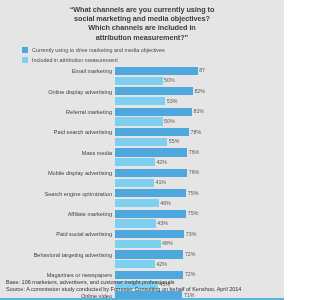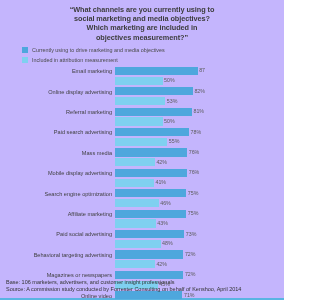--- a/index.html
+++ b/index.html
@@ -11,21 +11,21 @@
     height: 300px;
     background: #ffffff;
     font-family: "Liberation Sans", sans-serif;
     overflow: hidden;
   }
   .page {
     position: relative;
     width: 284px;
     height: 300px;
     box-sizing: border-box;
-    background: #c4b5fd;
+    background: #e5e5e5;
     border-bottom: 2px solid #59b4e2;
     padding: 0;
   }
   .chart-title {
     margin: 0;
     padding: 5px 14px 0 14px;
     font-size: 7.3px;
     font-weight: bold;
     line-height: 9.2px;
     color: #3d3d3d;
@@ -119,22 +119,22 @@
   }
 </style>
 </head>
 <body>
 
 <div class="page">
 
   <div class="chart-title">
     <span class="tline">“What channels are you currently using to</span>
     <span class="tline">social marketing and media objectives?</span>
-    <span class="tline">Which marketing are included in</span>
-    <span class="tline">objectives measurement?”</span>
+    <span class="tline">Which channels are included in</span>
+    <span class="tline">attribution measurement?”</span>
   </div>
 
   <div class="legend">
     <div class="legend-row">
       <span class="legend-swatch" style="background:#4ea7dd"></span>
       <span class="legend-label">Currently using to drive marketing and media objectives</span>
     </div>
     <div class="legend-row">
       <span class="legend-swatch" style="background:#7fd0f0"></span>
       <span class="legend-label">Included in attribution measurement</span>

